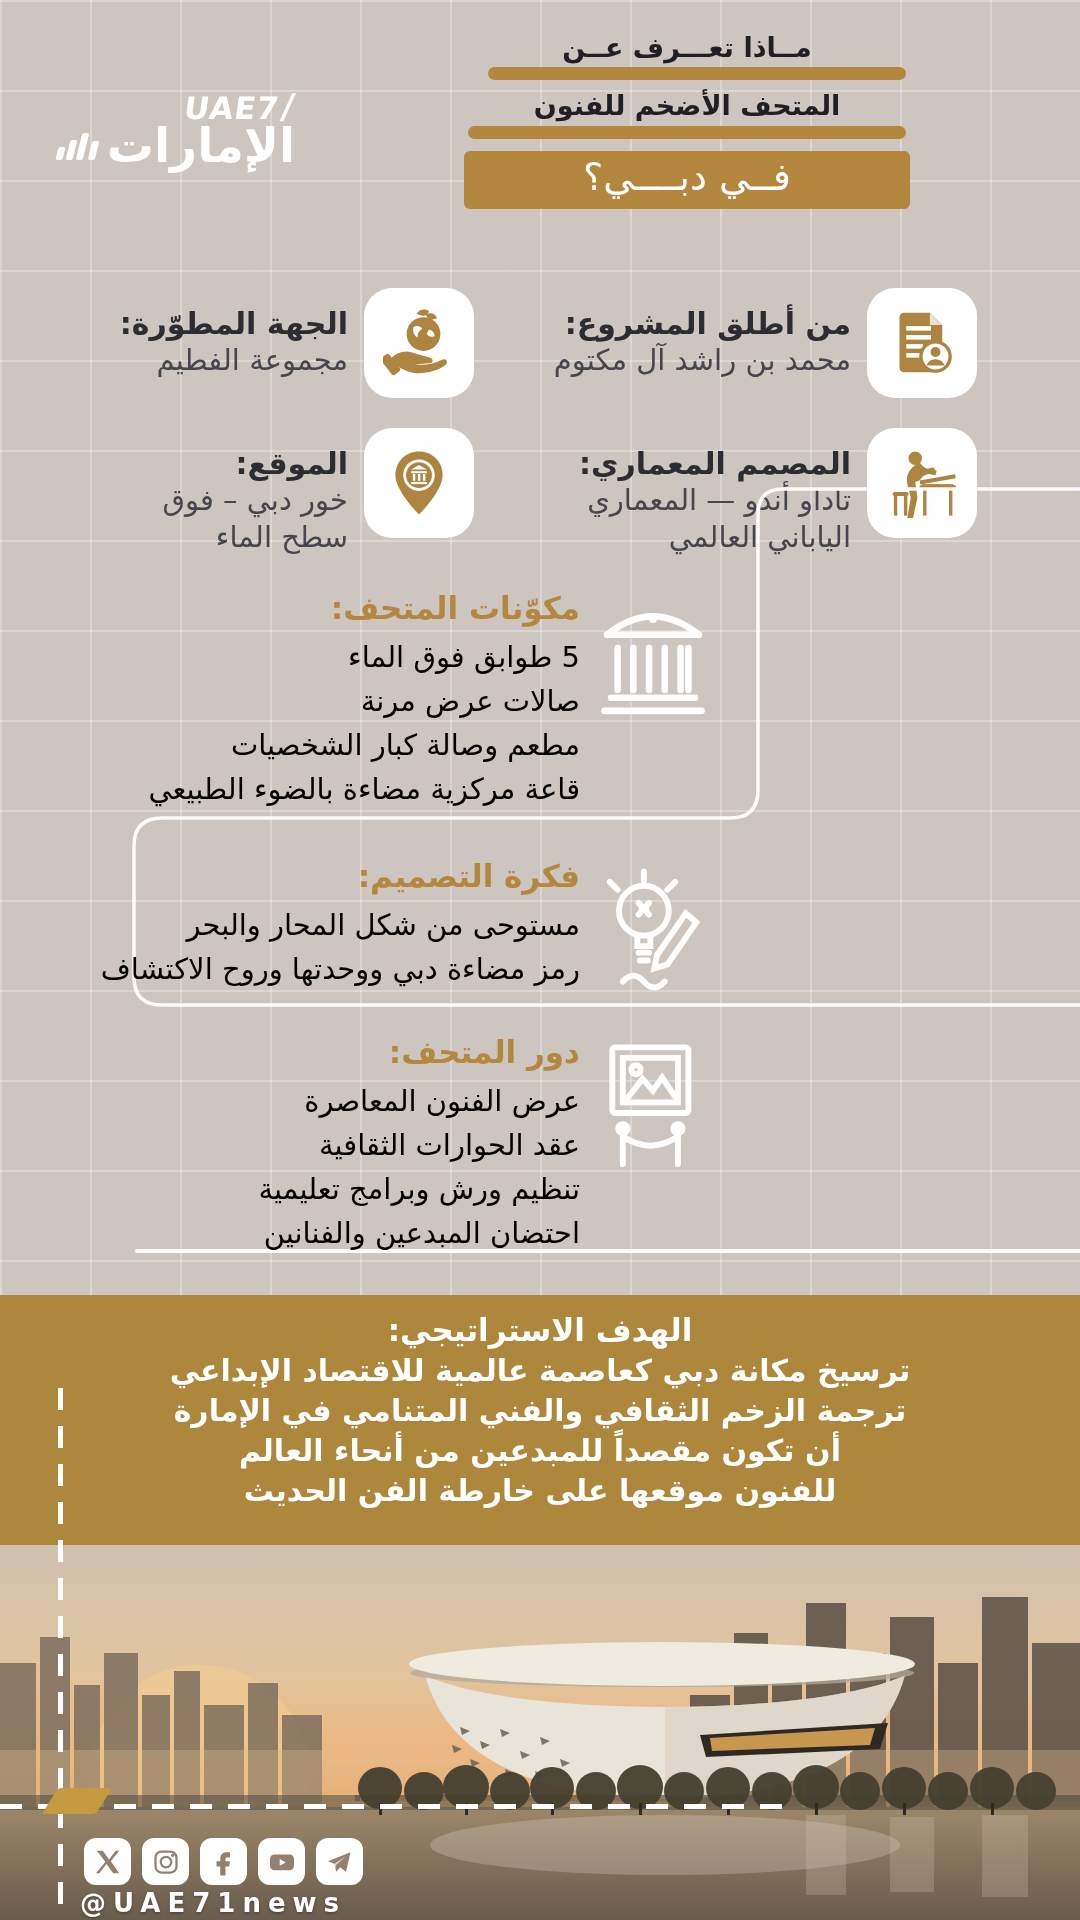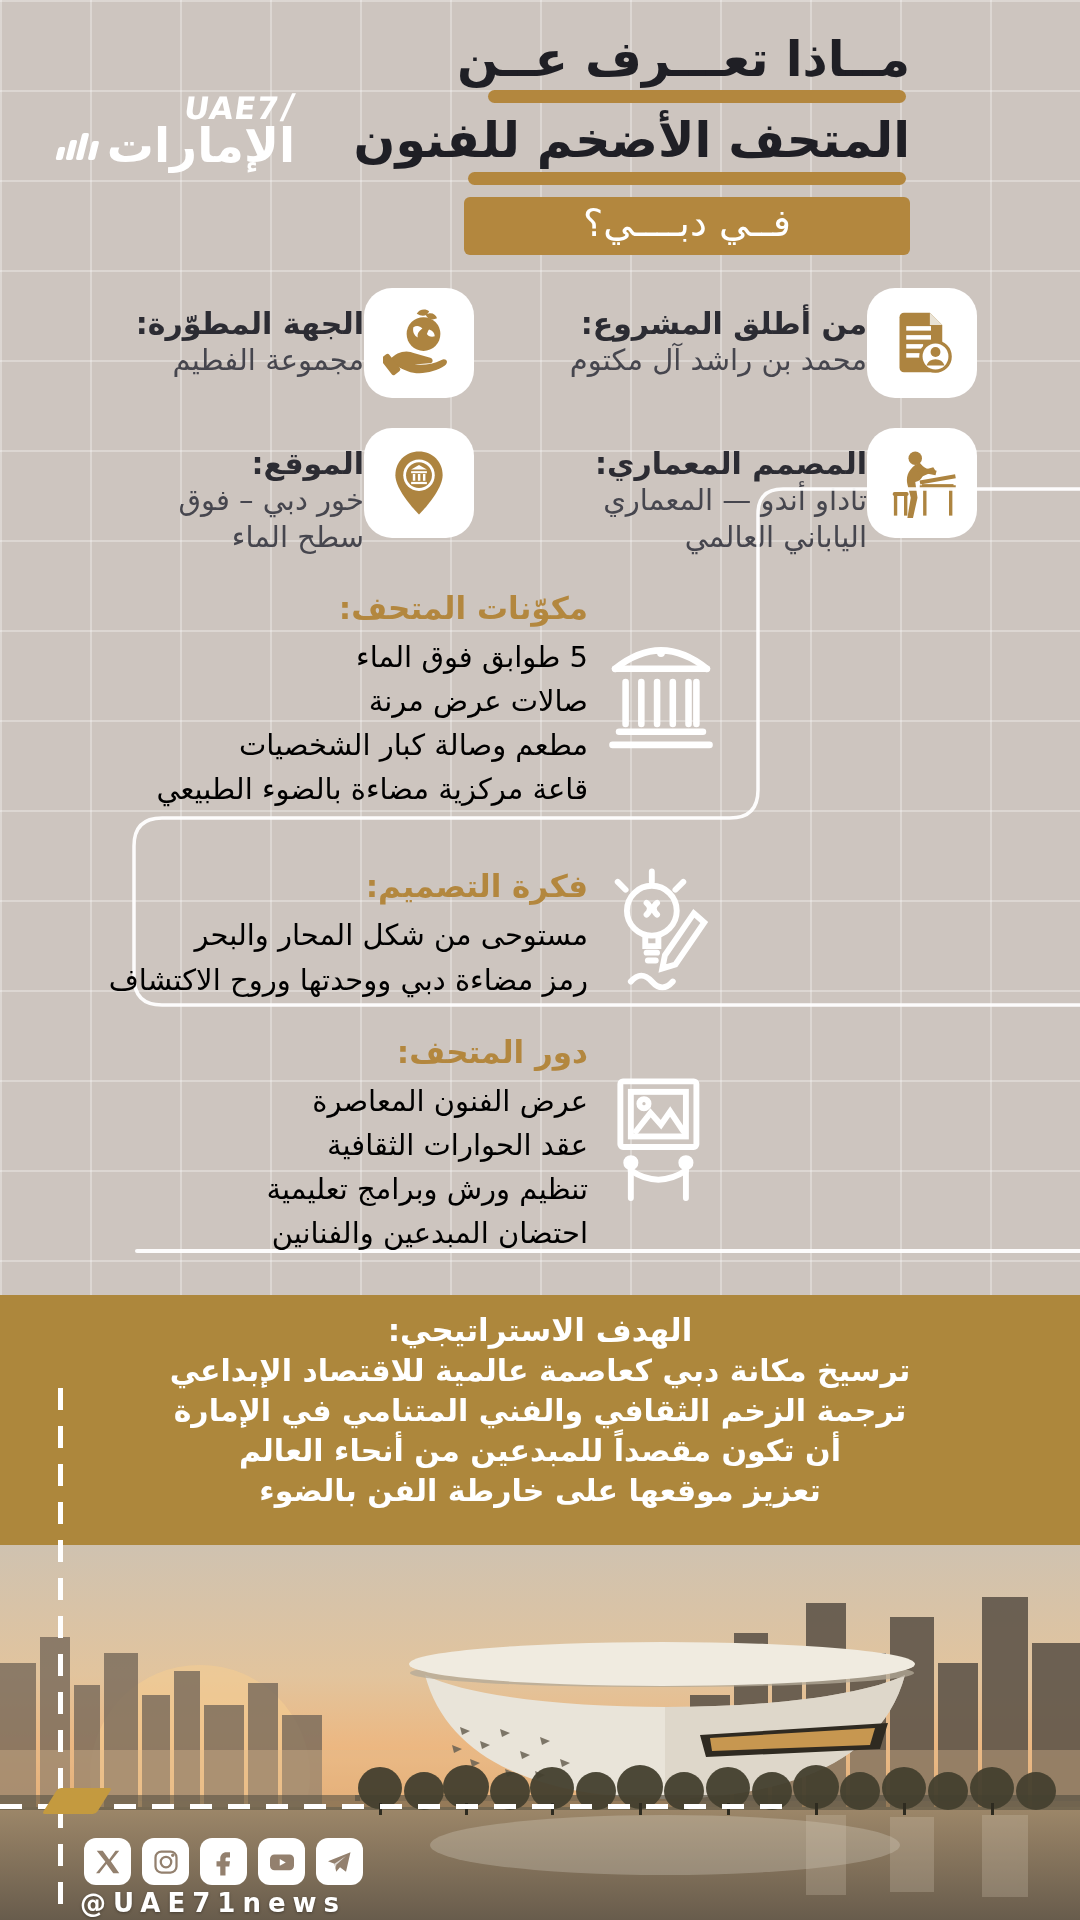--- a/index.html
+++ b/index.html
@@ -15,36 +15,36 @@
   .logo-top{display:flex;justify-content:flex-end;align-items:flex-end;gap:2px;
             font-weight:bold;font-size:31px;letter-spacing:1px;transform:skewX(-8deg);}
   .logo-slash{font-size:34px;}
   .logo-bottom{display:flex;align-items:flex-end;justify-content:flex-end;gap:10px;margin-top:-4px;}
   .logo-bars{display:flex;gap:4px;align-items:flex-end;padding-bottom:9px;}
   .logo-bars span{display:block;width:7px;background:#fff;transform:skewX(-14deg);border-radius:2px;}
   .lb1{height:13px}.lb2{height:20px}.lb3{height:27px}.lb4{height:19px}
   .logo-ar{font-size:47px;font-weight:bold;line-height:1;}
   
   .title{position:absolute;top:34px;right:170px;width:446px;text-align:center;color:#1f1f25;}
-  .t-line{font-size:49px;font-weight:bold;line-height:1.05;white-space:nowrap;}
+  .t-line{font-size:27px;font-weight:bold;line-height:1.05;white-space:nowrap;}
   .bar{height:13px;background:#b3873e;border-radius:7px;margin:5px 4px 12px;}
   .t3{background:#b3873e;border-radius:6px;color:#fff;font-size:38px;font-weight:normal;
       padding:4px 0 10px;margin-top:0;}
   
   .facts{position:absolute;top:288px;right:103px;display:grid;
          grid-template-columns:445px 398px;column-gap:58px;row-gap:30px;}
-  .fact{display:flex;align-items:flex-start;}
+  .fact{display:flex;gap:16px;align-items:flex-start;}
   .ficon{width:110px;height:110px;background:#fff;border-radius:28px;flex:0 0 auto;
          display:flex;align-items:center;justify-content:center;color:#ad8440;}
   .ficon svg{width:72px;height:72px;}
   .ftext{padding-top:18px;}
   .ftitle{font-size:30px;font-weight:bold;color:#2c2c33;line-height:1.2;}
   .fvalue{font-size:29px;color:#46464e;line-height:1.28;}
   
-  .section{position:absolute;right:360px;display:flex;gap:14px;align-items:center;}
+  .section{position:absolute;right:368px;display:flex;gap:14px;}
   .sicon{width:118px;flex:0 0 auto;color:#fff;}
   .sicon svg{width:118px;height:150px;}
   .shead{color:#b3873e;font-size:31px;font-weight:bold;margin-bottom:9px;}
   .sitem{font-size:29px;color:#000000;line-height:1.52;}
   .sec1{top:590px}.sec2{top:858px}.sec3{top:1034px}
   .lines{position:absolute;left:0;top:0;width:1080px;height:1920px;pointer-events:none;}
   
   .strategic{position:absolute;top:1295px;left:0;width:1080px;height:288px;background:#ad873c;
              color:#fff;text-align:center;padding-top:15px;box-sizing:border-box;}
   .g-head{font-size:31px;font-weight:bold;line-height:41px;}
@@ -243,21 +243,21 @@
       <div class="sitem">تنظيم ورش وبرامج تعليمية</div>
       <div class="sitem">احتضان المبدعين والفنانين</div>
     </div>
   </div>
 
   <div class="strategic">
     <div class="g-head">الهدف الاستراتيجي:</div>
     <div class="g-item">ترسيخ مكانة دبي كعاصمة عالمية للاقتصاد الإبداعي</div>
     <div class="g-item">ترجمة الزخم الثقافي والفني المتنامي في الإمارة</div>
     <div class="g-item">أن تكون مقصداً للمبدعين من أنحاء العالم</div>
-    <div class="g-item">تعزيز موقعها على خارطة الفن بالضوء</div>
+    <div class="g-item">للفنون موقعها على خارطة الفن الحديث</div>
   </div>
 
   <div class="photo">
     <svg width="1080" height="375" viewBox="0 0 1080 375" preserveAspectRatio="none">
       <defs>
         <linearGradient id="sky" x1="0" y1="0" x2="0" y2="1">
           <stop offset="0" stop-color="#cfc2b0"></stop>
             <stop offset="0.5" stop-color="#e2c49d"></stop>
           <stop offset="0.82" stop-color="#eeb57c"></stop>
             <stop offset="1" stop-color="#e8a96c"></stop>

